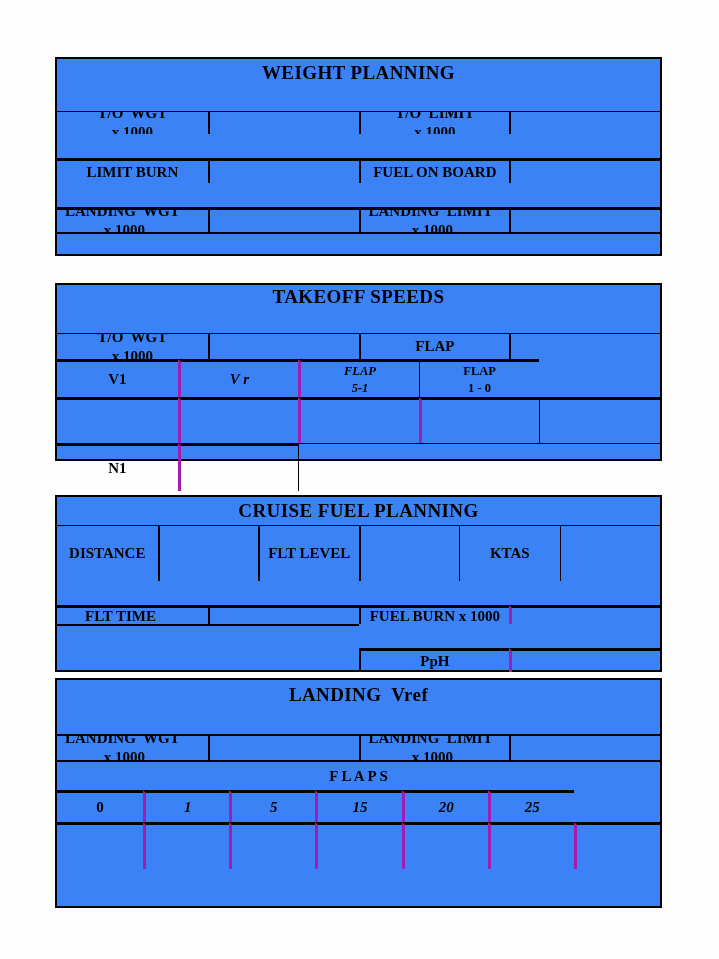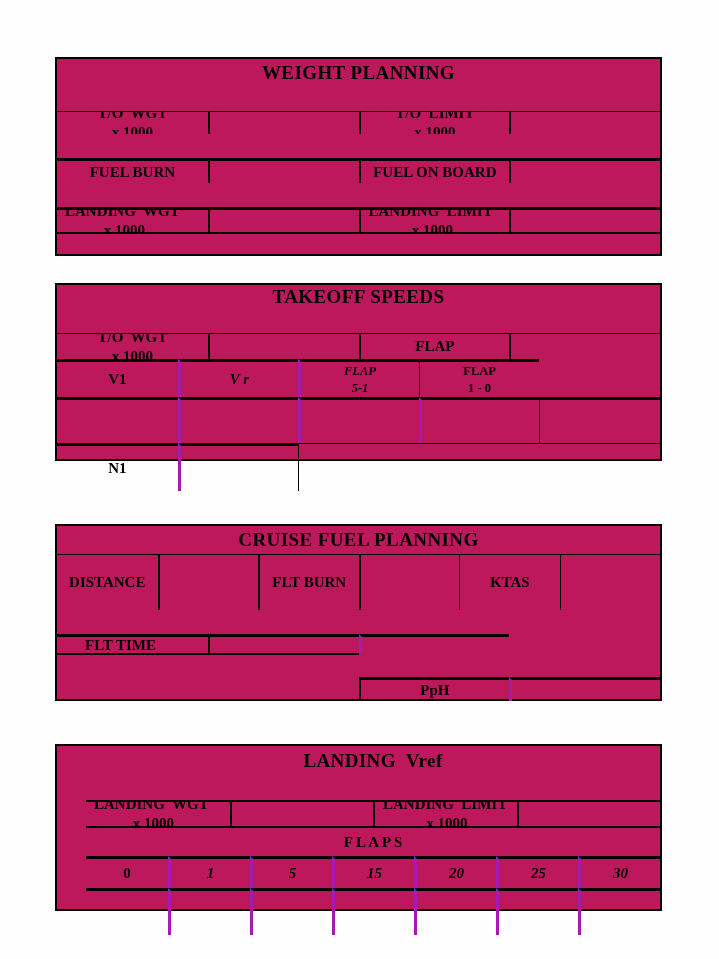--- a/index.html
+++ b/index.html
@@ -3,26 +3,26 @@
 <meta charset="utf-8">
 <style>
   html,body{margin:0;padding:0;}
   body{
     width:719px;height:959px;position:relative;background:#fefefe;
     font-family:"Liberation Serif","DejaVu Serif",serif;
     font-weight:bold;color:#000;
   }
   .ftable{
     position:absolute;left:55px;width:607px;
-    border:2px solid #000;box-sizing:border-box;background:#be185d;
+    border:2px solid #000;box-sizing:border-box;background:#3b82f6;
   }
   #t-weight{top:57px;height:199px;}
   #t-takeoff{top:283px;height:178px;}
-  #t-cruise{top:524px;height:177px;}
-  #t-landing{top:744px;height:167px;padding-left:29px;}
+  #t-cruise{top:495px;height:177px;}
+  #t-landing{top:678px;height:230px;}
   .row{display:flex;width:100%;}
   .cell{
     box-sizing:border-box;display:flex;align-items:center;justify-content:center;
     text-align:center;white-space:pre-wrap;line-height:1.25;font-size:15px;
     overflow:hidden;
   }
   .left{justify-content:flex-start;text-align:center;padding-left:8px;}
   .pad14{padding-left:28px;}
   .title{font-size:19px;letter-spacing:.4px;}
   .small{font-size:12.5px;line-height:1.3;}
@@ -42,21 +42,21 @@
   </div>
   <div class="row" style="height:47px">
     <div class="cell c25 bt1">T/O  WGT
 x 1000</div>
     <div class="cell c25 bt1 bl2"></div>
     <div class="cell c25 bt1 bl2">T/O  LIMIT
 x 1000</div>
     <div class="cell c25 bt1 bl2"></div>
   </div>
   <div class="row" style="height:49px">
-    <div class="cell c25 bt3">FUEL BURN</div>
+    <div class="cell c25 bt3">LIMIT BURN</div>
     <div class="cell c25 bt3 bl2"></div>
     <div class="cell c25 bt3 bl2">FUEL ON BOARD</div>
     <div class="cell c25 bt3 bl2"></div>
   </div>
   <div class="row" style="height:49px">
     <div class="cell c25 bt3 left">LANDING  WGT
  x 1000</div>
     <div class="cell c25 bt3 bl2"></div>
     <div class="cell c25 bt3 bl2 left">LANDING  LIMIT
  x 1000</div>
@@ -100,28 +100,29 @@
   </div>
 </div>
 
 <div class="ftable" id="t-cruise">
   <div class="row" style="height:28px">
     <div class="cell c100 title">CRUISE FUEL PLANNING</div>
   </div>
   <div class="row" style="height:56px">
     <div class="cell c16 bt1">DISTANCE</div>
     <div class="cell c16 bt1 bl2"></div>
-    <div class="cell c16 bt1 bl2">FLT BURN</div>
+    <div class="cell c16 bt1 bl2">FLT LEVEL</div>
     <div class="cell c16 bt1 bl2"></div>
     <div class="cell c16 bt1 bl1">KTAS</div>
     <div class="cell c16 bt1 bl1"></div>
   </div>
   <div class="row" style="height:43px">
     <div class="cell c25 bt3 left pad14">FLT TIME</div>
     <div class="cell c25 bt3 bl2"></div>
+    <div class="cell c25 bt3 bl2">FUEL BURN x 1000</div>
     <div class="cell c25 bt3 bl3"></div>
   </div>
   <div class="row" style="height:48px">
     <div class="cell c50 bt2"></div>
     <div class="cell c25 bt3 bl2">PpH</div>
     <div class="cell c25 bt3 bl3"></div>
   </div>
 </div>
 
 <div class="ftable" id="t-landing">
@@ -139,21 +140,20 @@
   <div class="row" style="height:30px">
     <div class="cell c100 bt2">F L A P S</div>
   </div>
   <div class="row" style="height:32px">
     <div class="cell c14 bt3">0</div>
     <div class="cell c14 bt3 bl3">1</div>
     <div class="cell c14 bt3 bl3">5</div>
     <div class="cell c14 bt3 bl3">15</div>
     <div class="cell c14 bt3 bl3">20</div>
     <div class="cell c14 bt3 bl3">25</div>
-    <div class="cell c14 bt3 bl3">30</div>
   </div>
   <div class="row" style="height:47px">
     <div class="cell c14 bt3"></div>
     <div class="cell c14 bt3 bl3"></div>
     <div class="cell c14 bt3 bl3"></div>
     <div class="cell c14 bt3 bl3"></div>
     <div class="cell c14 bt3 bl3"></div>
     <div class="cell c14 bt3 bl3"></div>
     <div class="cell c14 bt3 bl3"></div>
   </div>

